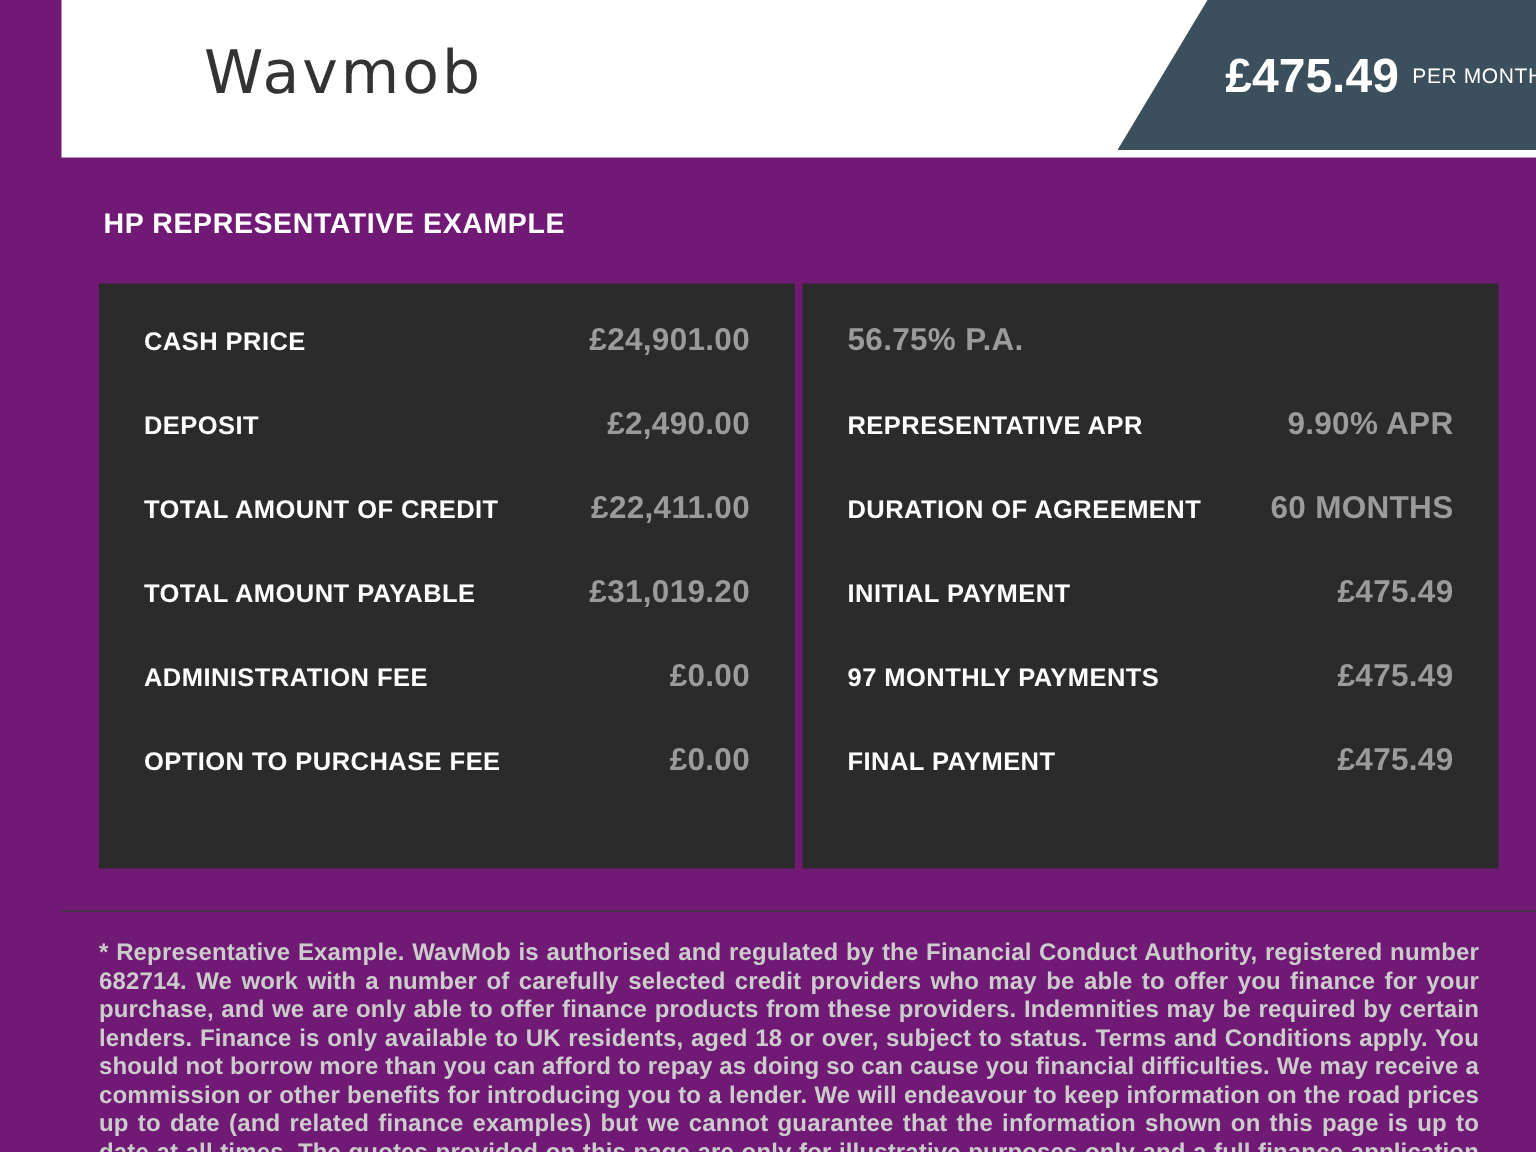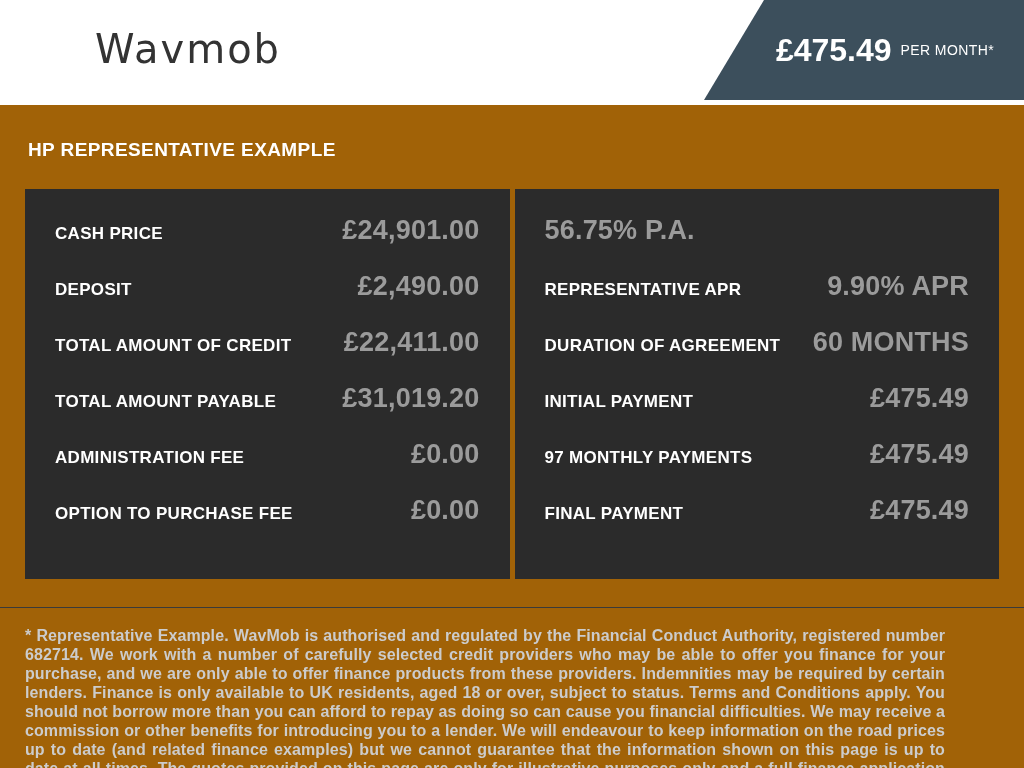--- a/index.html
+++ b/index.html
@@ -11,21 +11,22 @@
     width: 1024px;
     height: 768px;
     background: #1e1e1e;
     font-family: "Liberation Sans", sans-serif;
     overflow: hidden;
   }
   .page {
     position: relative;
     width: 1024px;
     height: 768px;
-    background: #a16207;
+    background: #701a75;
+    padding-left: 41px;
   }
 
   
   .header {
     position: relative;
     width: 1024px;
     height: 100px;
     background: #ffffff;
     overflow: hidden;
   }
@@ -98,21 +99,21 @@
     height: 56px;
   }
   .row-label {
     font-size: 17px;
     font-weight: bold;
     color: #ffffff;
     letter-spacing: 0.3px;
     white-space: nowrap;
   }
   .row-value {
-    font-size: 27px;
+    font-size: 21px;
     font-weight: bold;
     color: #9b9b9b;
     letter-spacing: 0.2px;
     white-space: nowrap;
     text-align: right;
   }
 
   
   .footer-divider {
     margin: 28px 0 0 0;

